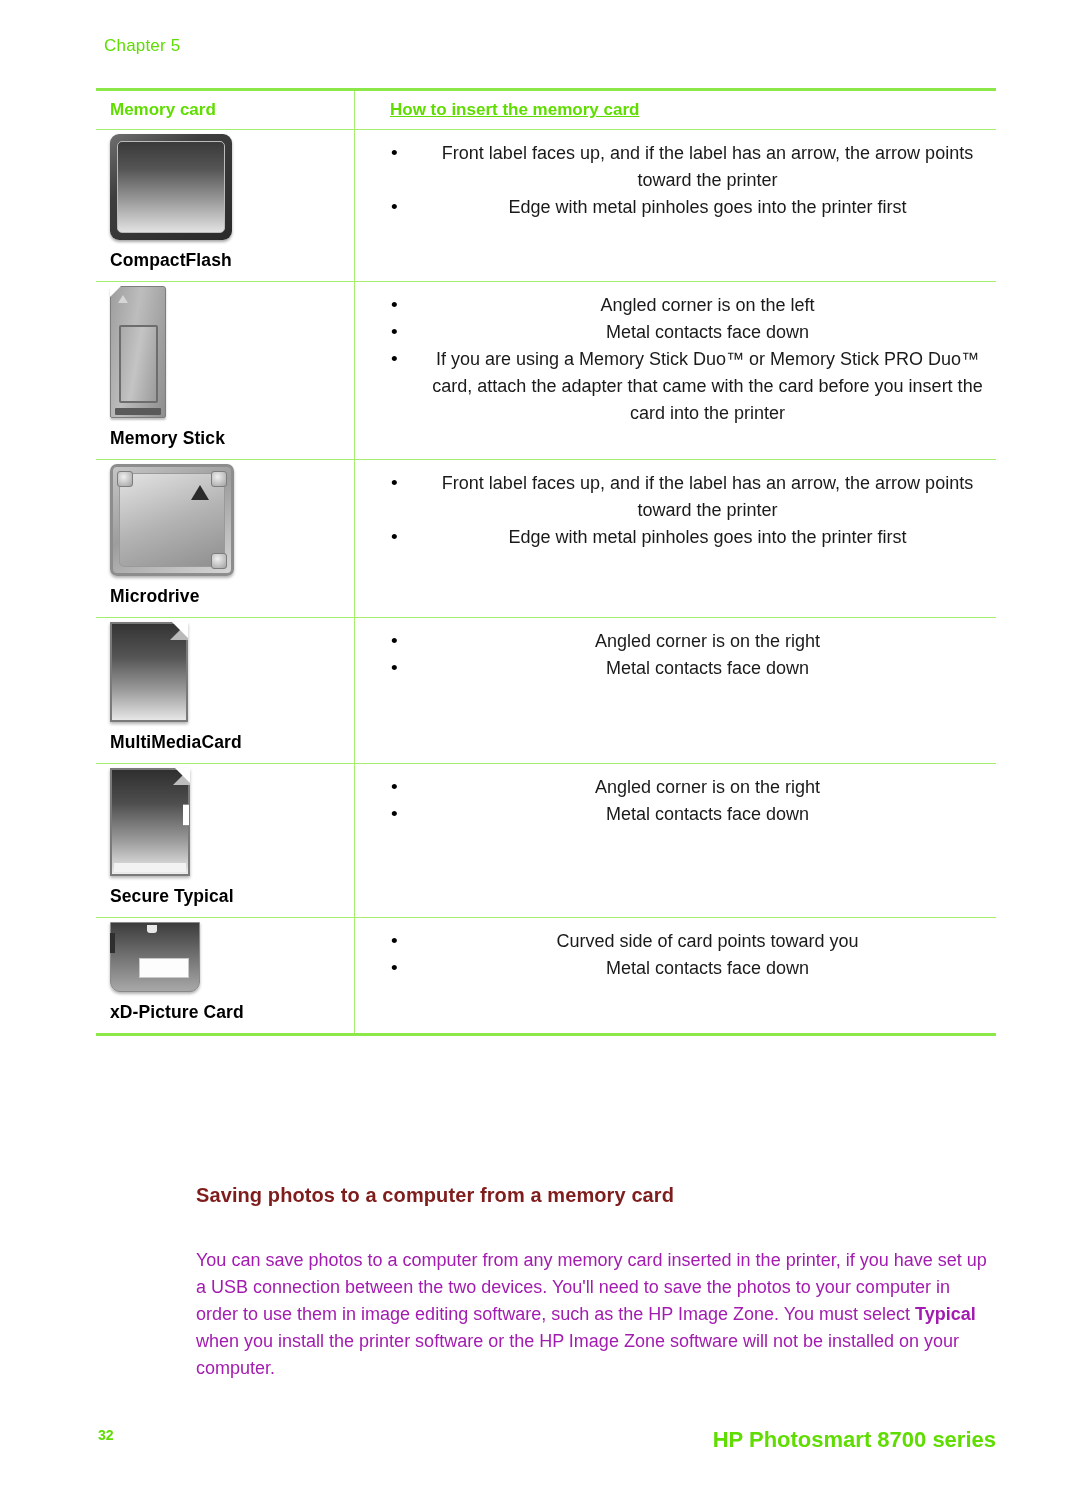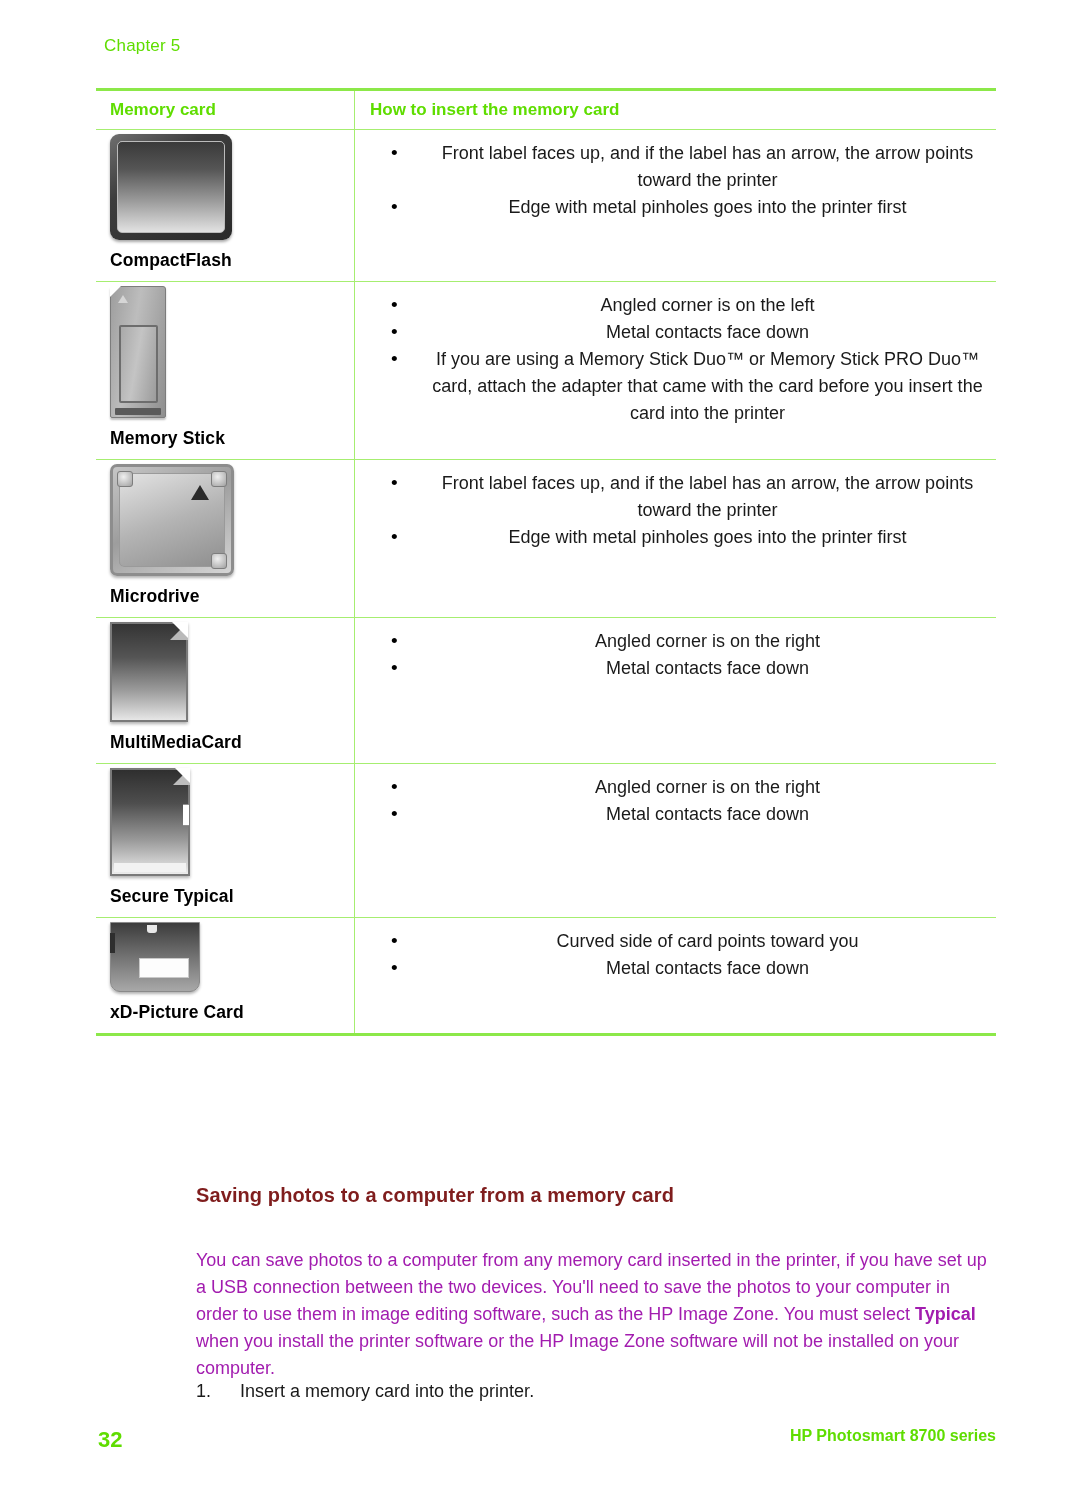--- a/index.html
+++ b/index.html
@@ -47,21 +47,22 @@
     vertical-align: middle;
     color: #5FDD00;
     font-size: 17px;
     font-weight: bold;
     padding: 9px 0 9px 14px;
     border-top: 3px solid #8CE849;
     border-bottom: 1.5px solid #A6EE70;
   }
   .card-table .thead-row th.col-desc {
     border-left: 1.5px solid #A6EE70;
-    padding-left: 15px;
+    padding-left: 35px;
+    text-decoration: underline;
   }
 
   .card-table td {
     vertical-align: top;
     border-bottom: 1.5px solid #A6EE70;
     padding: 0;
   }
   .card-table tr:last-child td {
     border-bottom: 3px solid #8CE849;
     margin-top: 48px;
@@ -309,29 +310,29 @@
   .numbered-step .num {
     display: inline-block;
     width: 44px;
   }
 
   
   .footer-page {
     position: absolute;
     left: 98px;
     top: 1427px;
-    font-size: 22px;
+    font-size: 14px;
     font-weight: bold;
     color: #5FDD00;
   }
   .footer-product {
     position: absolute;
     right: 84px;
     top: 1427px;
-    font-size: 16px;
+    font-size: 22px;
     font-weight: bold;
     color: #5FDD00;
   }
 </style>
 </head>
 <body>
 
 <div class="page">
 
   <div class="chapter-header">Chapter 5</div>
@@ -462,20 +463,17 @@
 
     </tbody>
   </table>
 
   <div class="section-heading">Saving photos to a computer from a memory card</div>
 
   <div class="body-para">
     <span>You can save photos to a computer from any memory card inserted in the printer, if you have set up a USB connection between the two devices. You'll need to save the photos to your computer in order to use them in image editing software, such as the HP Image Zone. You must select </span><b>Typical</b><span> when you install the printer software or the HP Image Zone software will not be installed on your computer.</span>
   </div>
 
-  <div class="numbered-step">
-    <span class="num">1.</span><span>Insert a memory card into the printer.</span>
-  </div>
 
   <div class="footer-page">32</div>
   <div class="footer-product">HP Photosmart 8700 series</div>
 
 </div>
 
 </body></html>

